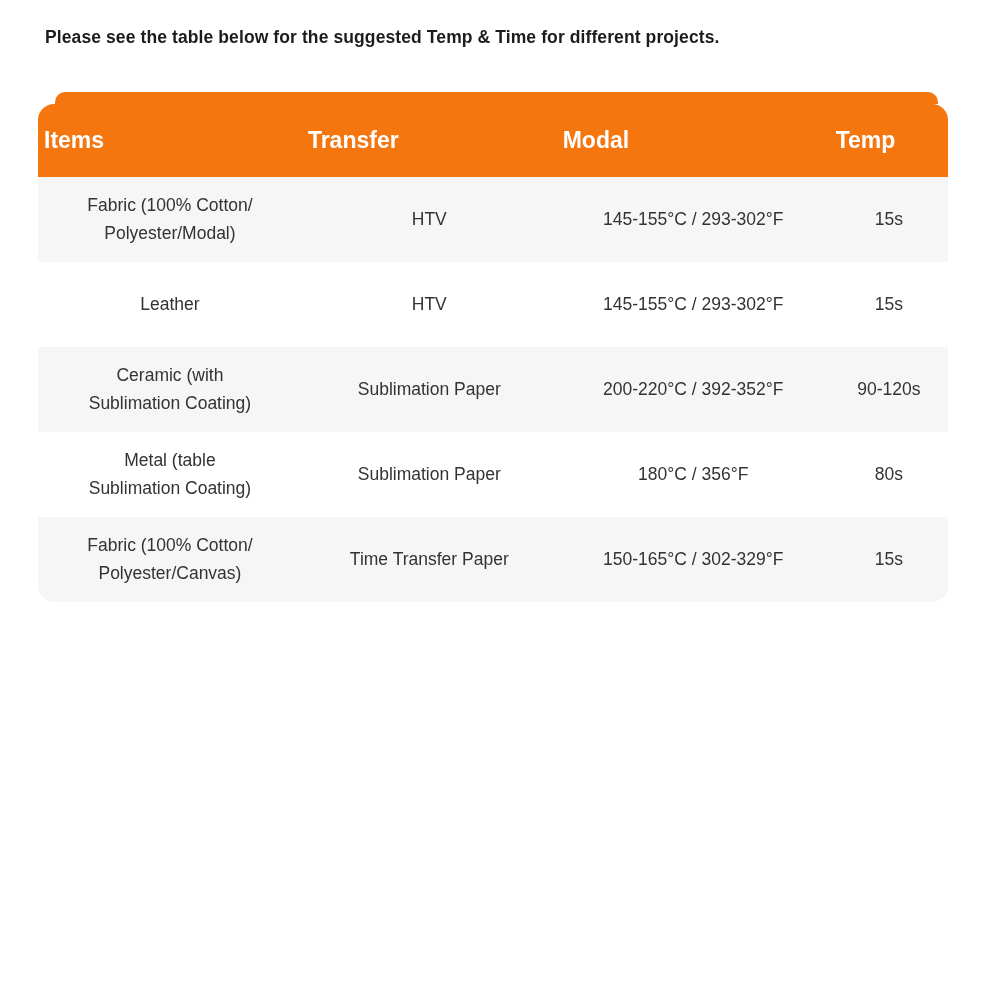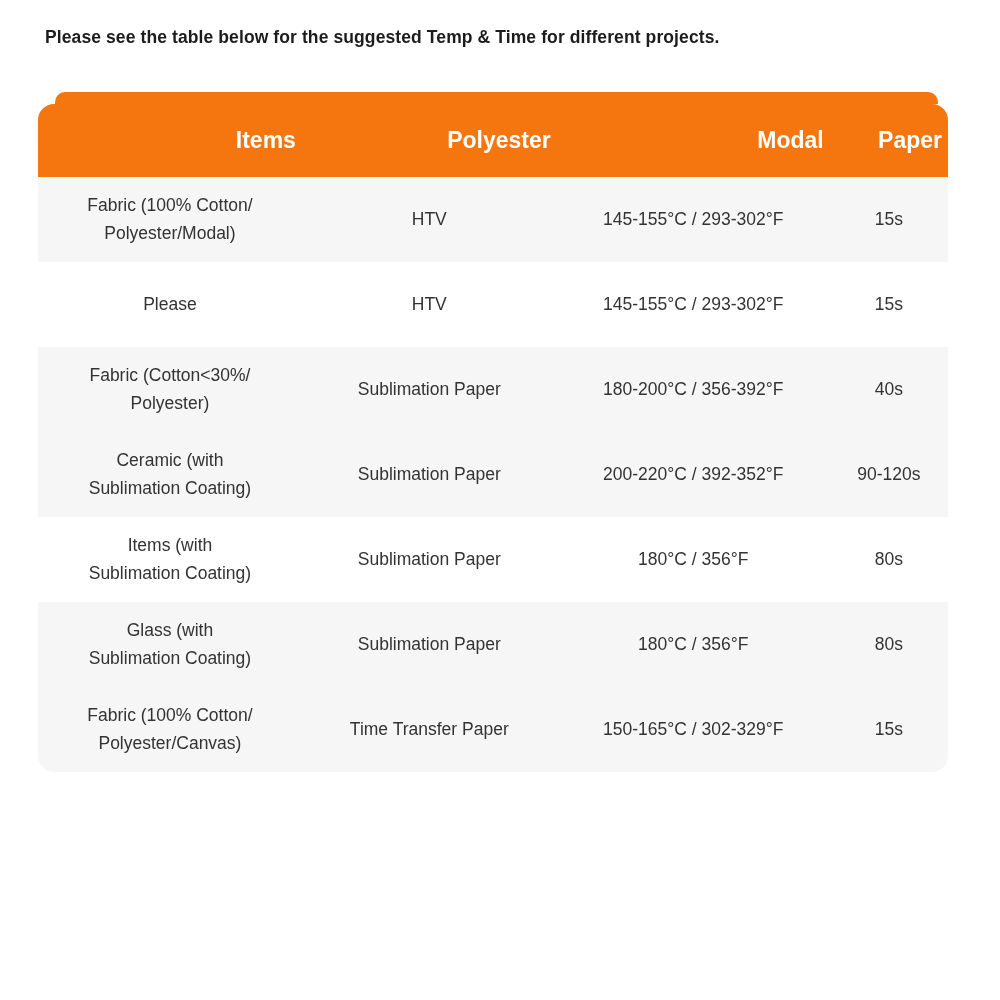--- a/index.html
+++ b/index.html
@@ -49,21 +49,21 @@
   col.c-materials { width: 28%; }
   col.c-temp      { width: 30%; }
   col.c-time      { width: 13%; }
 
   thead th {
     background: #F5750F;
     color: #ffffff;
     font-size: 23px;
     font-weight: 700;
     height: 73px;
-    text-align: right;
+    text-align: left;
     vertical-align: middle;
     padding: 0 6px;
   }
   thead th:first-child { border-top-left-radius: 16px; }
   thead th:last-child  { border-top-right-radius: 16px; }
 
   tbody td {
     background: #ffffff;
     color: #333333;
     font-size: 17.5px;
@@ -93,62 +93,48 @@
     <table class="tt-table">
       <colgroup>
         <col class="c-items">
           <col class="c-materials">
           <col class="c-temp">
           <col class="c-time">
       </colgroup>
       <thead>
         <tr>
           <th>Items</th>
-          <th>Polyester</th>
+          <th>Transfer</th>
           <th>Modal</th>
-          <th>Paper</th>
+          <th>Temp</th>
         </tr>
       </thead>
       <tbody>
         <tr class="alt">
           <td>Fabric (100% Cotton/
 Polyester/Modal)</td>
           <td>HTV</td>
           <td>145-155°C / 293-302°F</td>
           <td>15s</td>
         </tr>
         <tr>
-          <td>Please</td>
+          <td>Leather</td>
           <td>HTV</td>
           <td>145-155°C / 293-302°F</td>
           <td>15s</td>
-        </tr>
-        <tr class="alt">
-          <td>Fabric (Cotton&lt;30%/
-Polyester)</td>
-          <td>Sublimation Paper</td>
-          <td>180-200°C / 356-392°F</td>
-          <td>40s</td>
         </tr>
         <tr class="alt">
           <td>Ceramic (with
 Sublimation Coating)</td>
           <td>Sublimation Paper</td>
           <td>200-220°C / 392-352°F</td>
           <td>90-120s</td>
         </tr>
         <tr>
-          <td>Items (with
-Sublimation Coating)</td>
-          <td>Sublimation Paper</td>
-          <td>180°C / 356°F</td>
-          <td>80s</td>
-        </tr>
-        <tr class="alt">
-          <td>Glass (with
+          <td>Metal (table
 Sublimation Coating)</td>
           <td>Sublimation Paper</td>
           <td>180°C / 356°F</td>
           <td>80s</td>
         </tr>
         <tr class="alt">
           <td>Fabric (100% Cotton/
 Polyester/Canvas)</td>
           <td>Time Transfer Paper</td>
           <td>150-165°C / 302-329°F</td>

